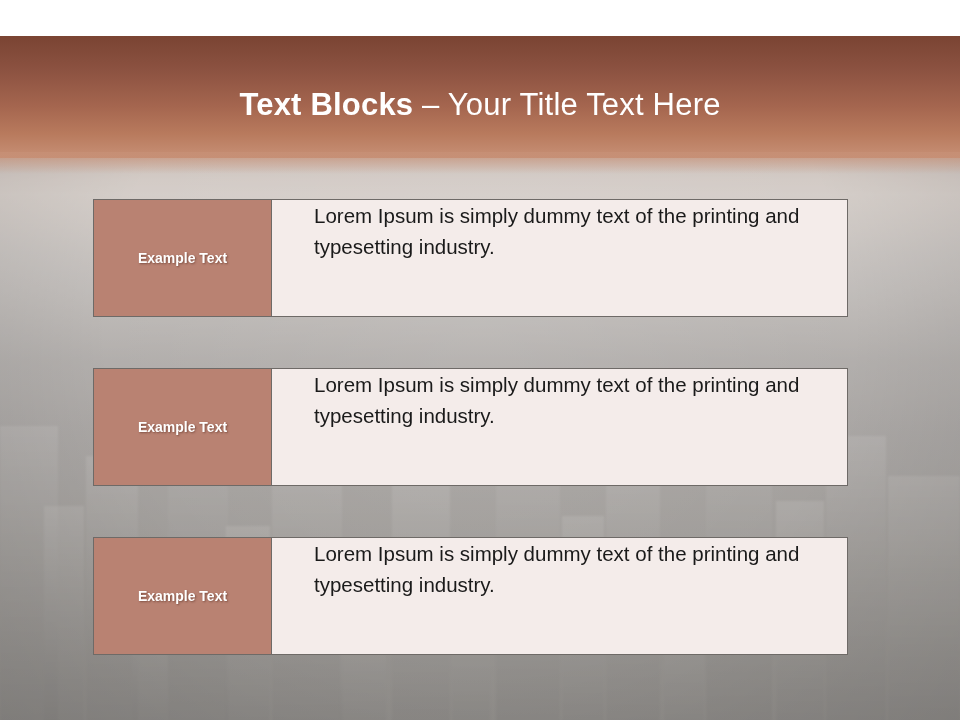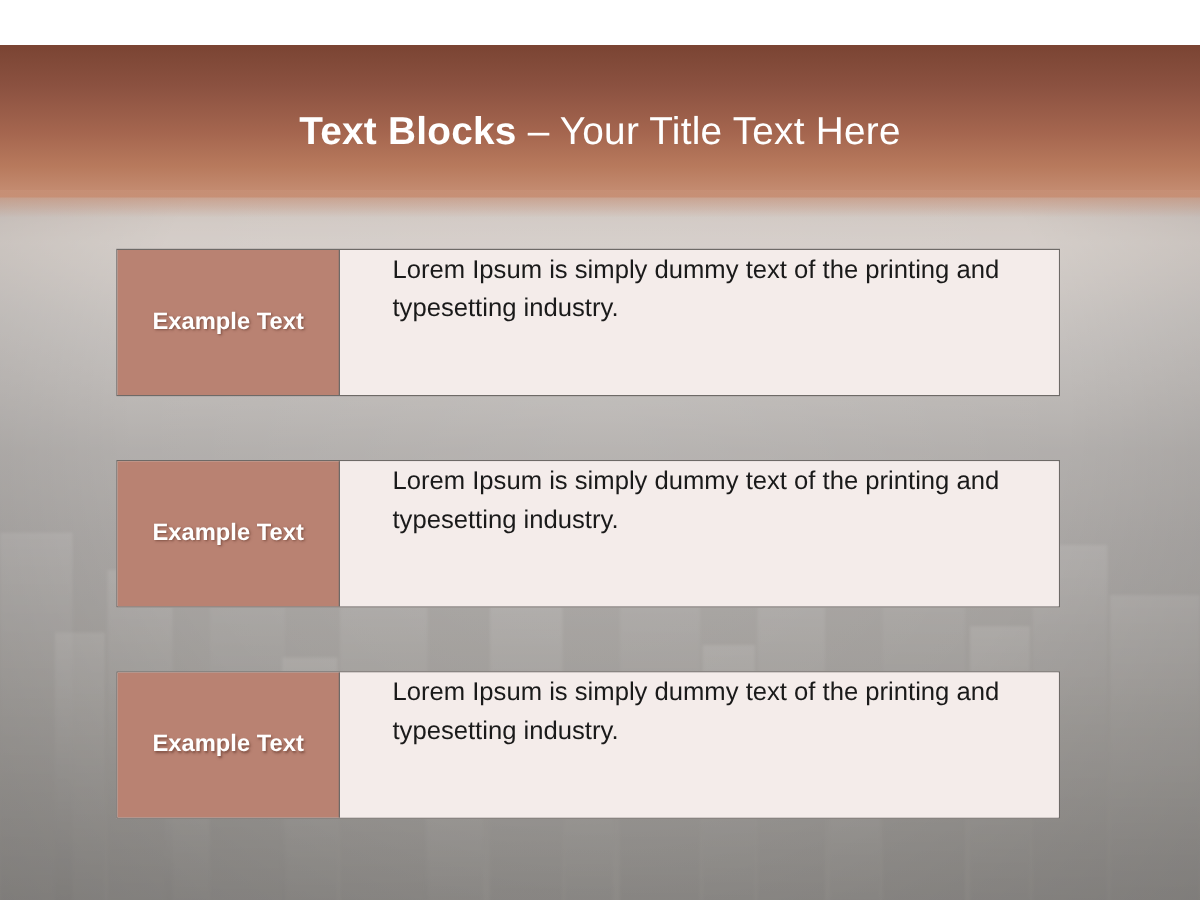--- a/index.html
+++ b/index.html
@@ -119,21 +119,21 @@
     flex: 0 0 178px;
     background: #b98272;
     border-right: 1px solid #6e6a67;
     box-sizing: border-box;
     display: flex;
     align-items: center;
     justify-content: center;
     text-align: center;
     color: #ffffff;
     font-weight: bold;
-    font-size: 19px;
+    font-size: 14px;
     line-height: 34px;
     text-shadow: 1px 1px 2px rgba(80,40,30,0.55);
     padding: 4px 10px;
   }
   .row-body {
     flex: 1 1 auto;
     background: #f4ecea;
     display: flex;
     align-items: flex-start;
     padding: 0 14px 0 42px;

